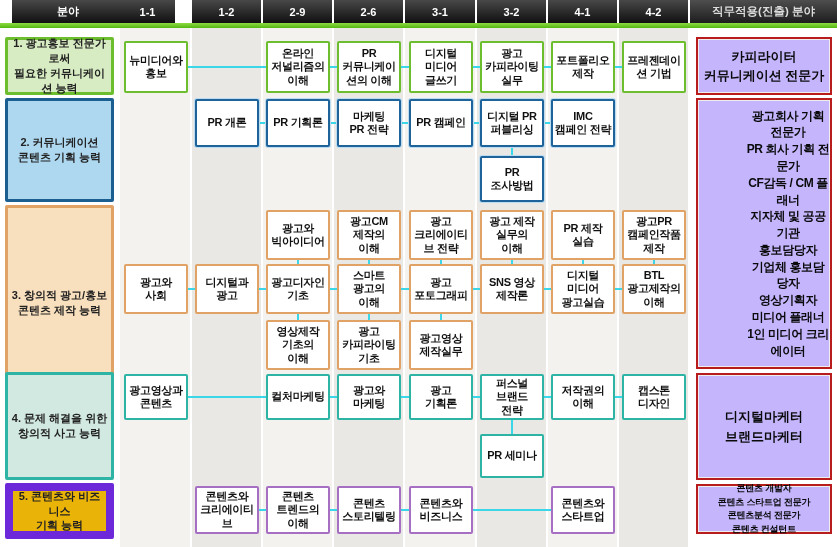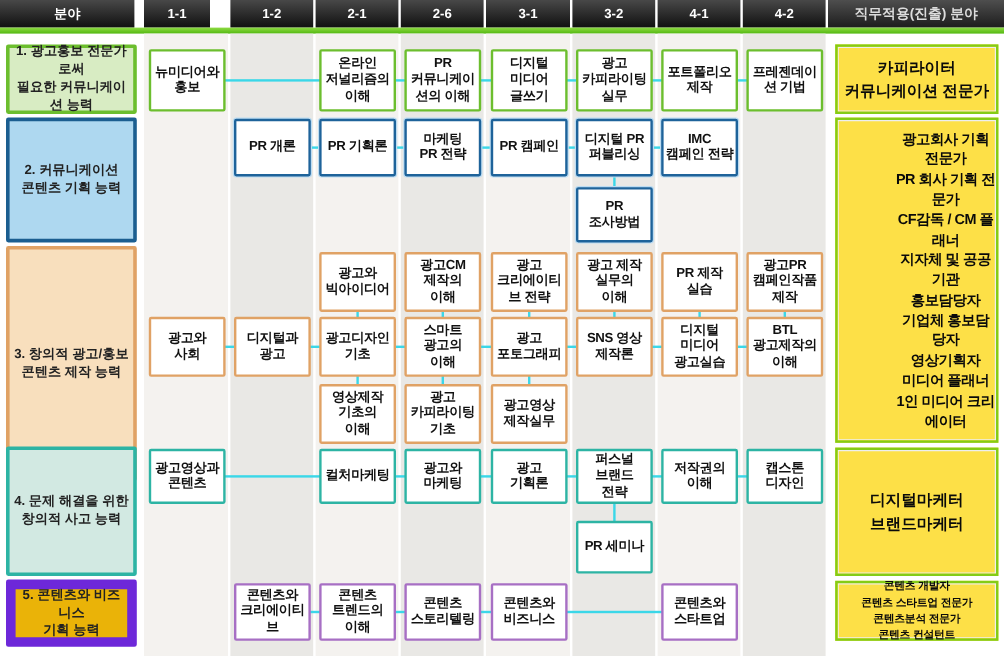--- a/index.html
+++ b/index.html
@@ -50,36 +50,36 @@
   .x31{left:409px}.x32{left:480px}.x41{left:551px}.x42{left:622px}
 
   
   .r1 {top:41px;height:52px}
   .r2 {top:99px;height:48px}   .r2b{top:156px;height:46px}
   .r3t{top:210px;height:50px}  .r3m{top:264px;height:50px}  .r3b{top:320px;height:50px}
   .r4 {top:374px;height:46px}  .r4b{top:434px;height:44px}
   .r5 {top:486px;height:48px}
 
   
-  .job { position:absolute; left:696px; width:136px; background:#fde047; border:2px solid #84cc16;
+  .job { position:absolute; left:696px; width:136px; background:#c4b5fd; border:2px solid #b91c1c;
          z-index:2; display:flex; align-items:center; justify-content:center; text-align:center;
          font-weight:700; color:#0a0a0a; white-space:pre-line; box-shadow:inset 0 0 0 1px #eee; }
   .job.big   { font-size:13px; line-height:1.5; }
   .job.multi { font-size:12px; line-height:1.4; letter-spacing:-0.4px;padding-left:48px; }
   .job.small { font-size:9px;  line-height:1.5; letter-spacing:-0.2px; }
 </style>
 </head>
 <body>
 
 <div class="canvas">
 
-  <div class="hcell" style="left:0;width:112px">분야</div>
+  <div class="hcell" style="left:12px;width:112px">분야</div>
   <div class="hcell" style="left:120px;width:55px">1-1</div>
   <div class="hcell" style="left:192px;width:69px">1-2</div>
-  <div class="hcell" style="left:263px;width:69px">2-1</div>
+  <div class="hcell" style="left:263px;width:69px">2-9</div>
   <div class="hcell" style="left:334px;width:69px">2-6</div>
   <div class="hcell" style="left:405px;width:70px">3-1</div>
   <div class="hcell" style="left:477px;width:69px">3-2</div>
   <div class="hcell" style="left:548px;width:69px">4-1</div>
   <div class="hcell" style="left:619px;width:69px">4-2</div>
   <div class="hcell right" style="left:690px;width:147px">직무적용(진출) 분야</div>
   <div class="greenband"></div>
 
   <div class="stripe light" style="left:120px;width:70px"></div>
   <div class="stripe dark" style="left:192px;width:69px"></div>

